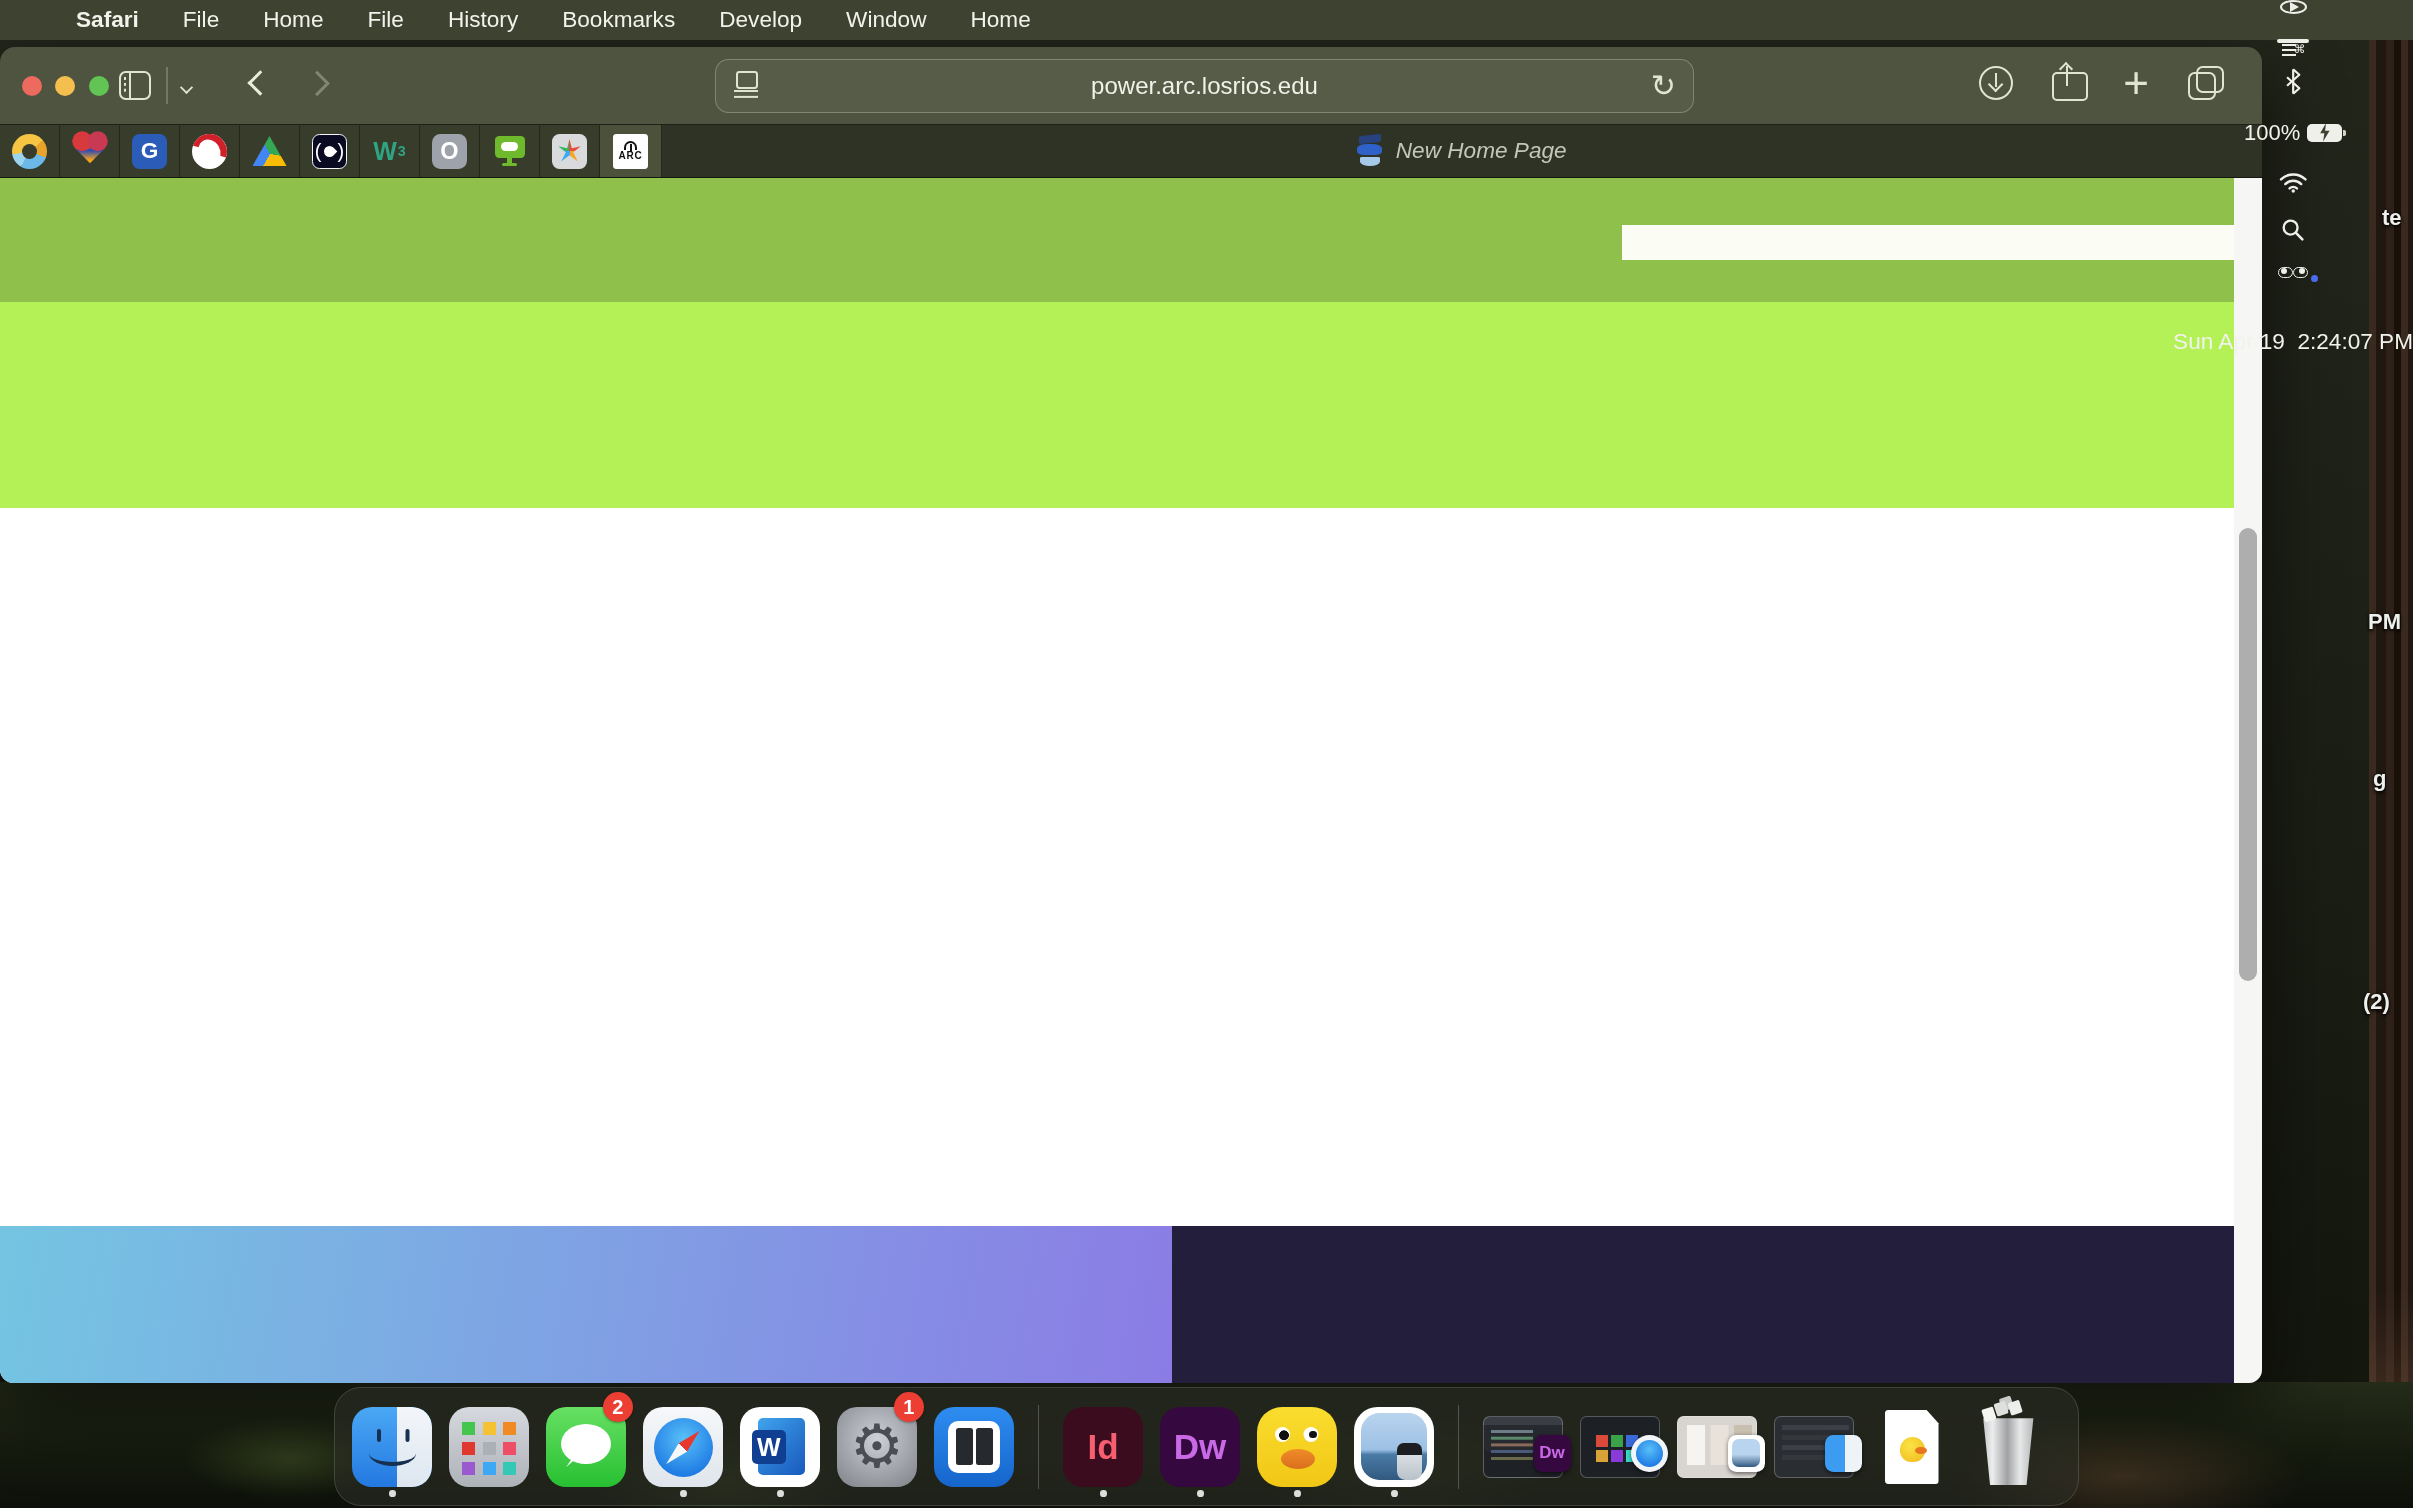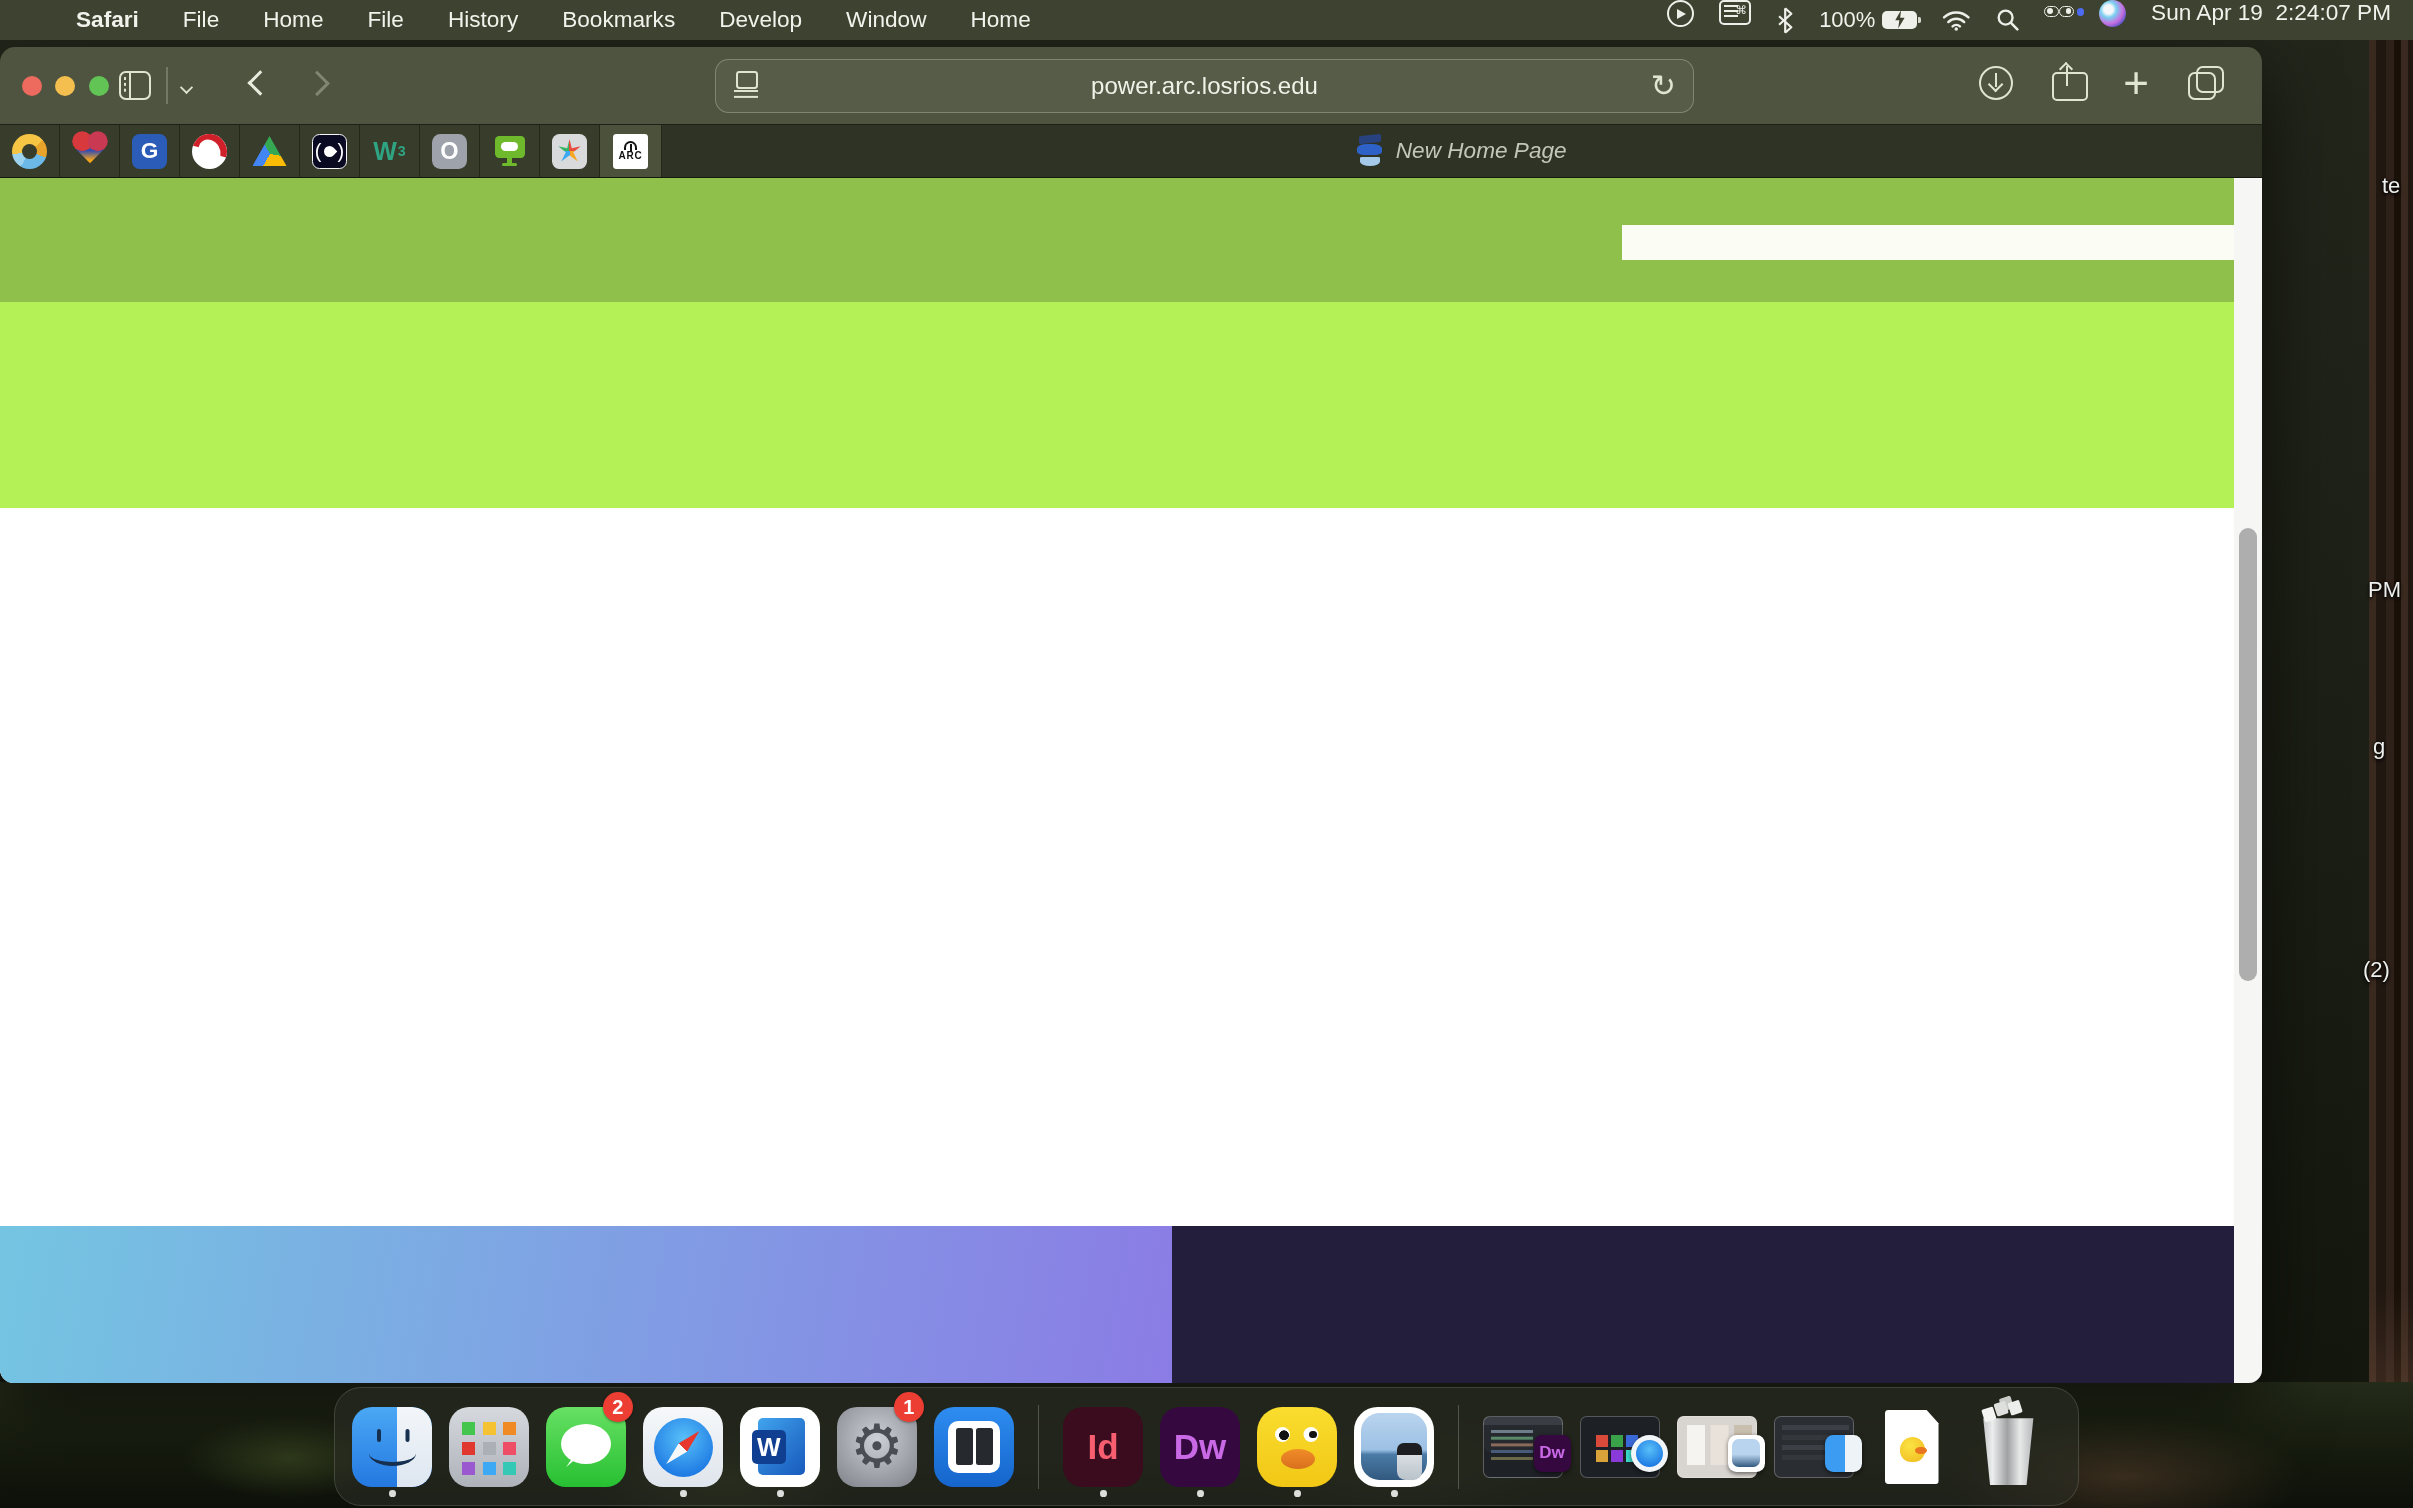--- a/index.html
+++ b/index.html
@@ -17,31 +17,31 @@
     background:linear-gradient(180deg,rgba(122,84,62,0) 0%,rgba(122,84,62,.45) 70%); }
   .wall-bottom { position:absolute; left:0; bottom:0; width:2413px; height:126px;
     background:
       radial-gradient(151px 59px at 12% 60%, rgba(74,92,42,.5), rgba(0,0,0,0) 70%),
       radial-gradient(184px 67px at 30% 80%, rgba(56,72,34,.45), rgba(0,0,0,0) 70%),
       radial-gradient(218px 75px at 58% 70%, rgba(44,56,28,.4), rgba(0,0,0,0) 70%),
       radial-gradient(251px 84px at 88% 75%, rgba(96,68,48,.5), rgba(0,0,0,0) 72%),
       linear-gradient(180deg,#242b19 0%,#151a0e 60%,#0d100a 100%); }
 
   
-  .frag { position:absolute; color:#eef0ee; font-size:22px; font-weight:400;
-    text-shadow:0 1.7px 3.4px rgba(0,0,0,.9), 0 0 2.5px rgba(0,0,0,.8); }
+  .frag { position:absolute; color:#eef0ee; font-size:22px; font-weight:700;
+    text-shadow:0 1.7px 3.4px rgba(0,0,0,.9), 0 0 2.5px rgba(0,0,0,.8);margin-top:32px; }
 
   
   .menubar { position:absolute; left:0; top:0; width:2413px; height:40px;
     background:var(--menubar); display:flex; align-items:center; color:#f2f2ec; z-index:50; }
   .menubar .apple { font-size:25px; padding:0 20px 0 34px; line-height:40px; }
   .menu-items { display:flex; align-items:center; height:100%; }
   .menu-item { font-size:22.6px; padding:0 22px; line-height:40px; }
   .menu-item.app-name { font-weight:700; }
-  .status { margin-left:auto; display:flex; gap:25px; padding-right:22px; height:100%; }
+  .status { margin-left:auto; display:flex; align-items:center; gap:25px; height:100%;flex-direction:column; }
   .st-ic { position:relative; display:flex; align-items:center; justify-content:center; }
   .play-circle { width:27px; height:27px; border:2.1px solid #efefe9; border-radius:50%; }
   .play-circle::after { content:""; margin-left:2.5px; border-left:9.2px solid #efefe9;
     border-top:5.9px solid transparent; border-bottom:5.9px solid transparent; }
   .winswitch { width:32px; height:25px; border:2.1px solid #efefe9; border-radius:5px; position:relative; }
   .winswitch::before { content:""; position:absolute; left:3.4px; top:3.4px; width:13.4px; height:2.1px;
     background:#efefe9; box-shadow:0 5px 0 #efefe9, 0 10px 0 #efefe9; }
   .winswitch::after { content:"⌘"; position:absolute; right:1.7px; top:0.8px; font-size:11.7px; color:#efefe9; }
   .battery { display:flex; align-items:center; gap:6.7px; }
   .battery .pct { font-size:22px; color:#f2f2ec; }

